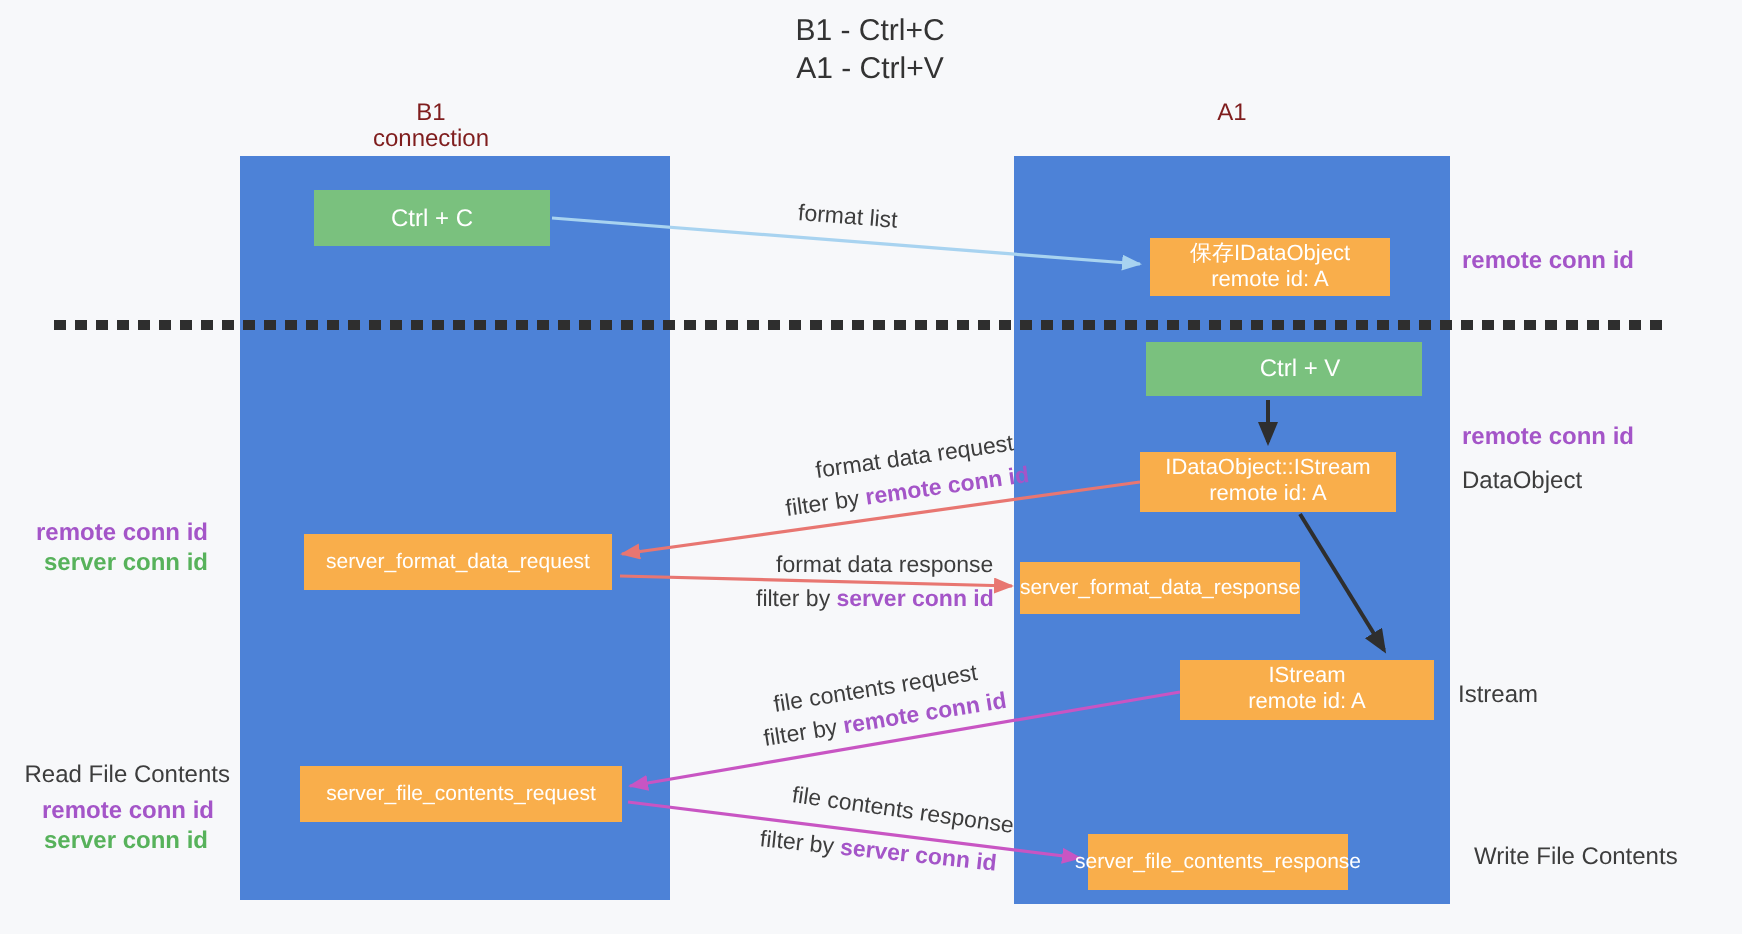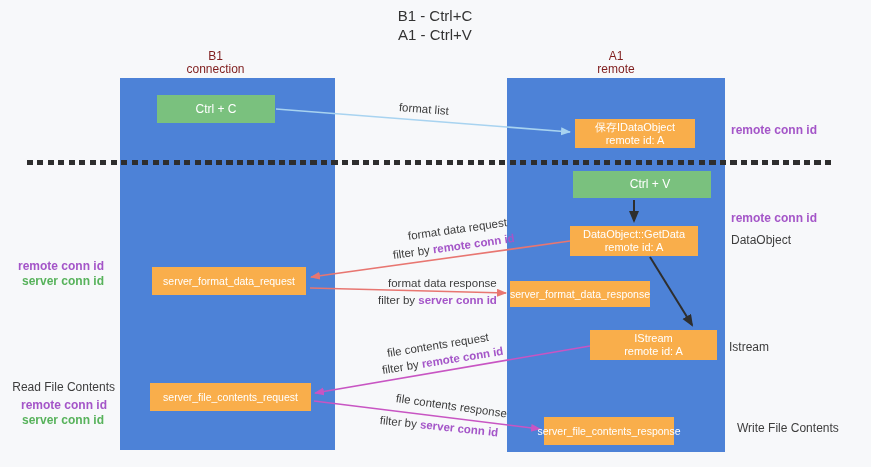--- a/index.html
+++ b/index.html
@@ -72,21 +72,20 @@
     <div>B1 - Ctrl+C</div>
     <div>A1 - Ctrl+V</div>
   </div>
 
   <div class="col-header left">
     <div>B1</div>
     <div>connection</div>
   </div>
   <div class="col-header right">
     <div>A1</div>
-    <div>remote</div>
   </div>
 
   <div class="column left"></div>
   <div class="column right"></div>
 
   <div class="dashed-line"></div>
 
   <svg class="arrows" width="871" height="467" viewBox="0 0 871 467">
     <defs>
       <marker id="head-blue" markerUnits="userSpaceOnUse" markerWidth="11" markerHeight="9" refX="9" refY="4" orient="auto">
@@ -118,21 +117,21 @@
   <div id="box-saved-idataobject" class="box orange">
     <div>保存IDataObject</div>
     <div>remote id: A</div>
   </div>
 
   <div id="box-ctrl-v" class="box green">
     <div>Ctrl + V</div>
   </div>
 
   <div id="box-getdata" class="box orange">
-    <div>DataObject::GetData</div>
+    <div>IDataObject::IStream</div>
     <div>remote id: A</div>
   </div>
 
   <div id="box-format-request" class="box orange small-text">
     <div>server_format_data_request</div>
   </div>
 
   <div id="box-format-response" class="box orange small-text">
     <div>server_format_data_response</div>
   </div>

